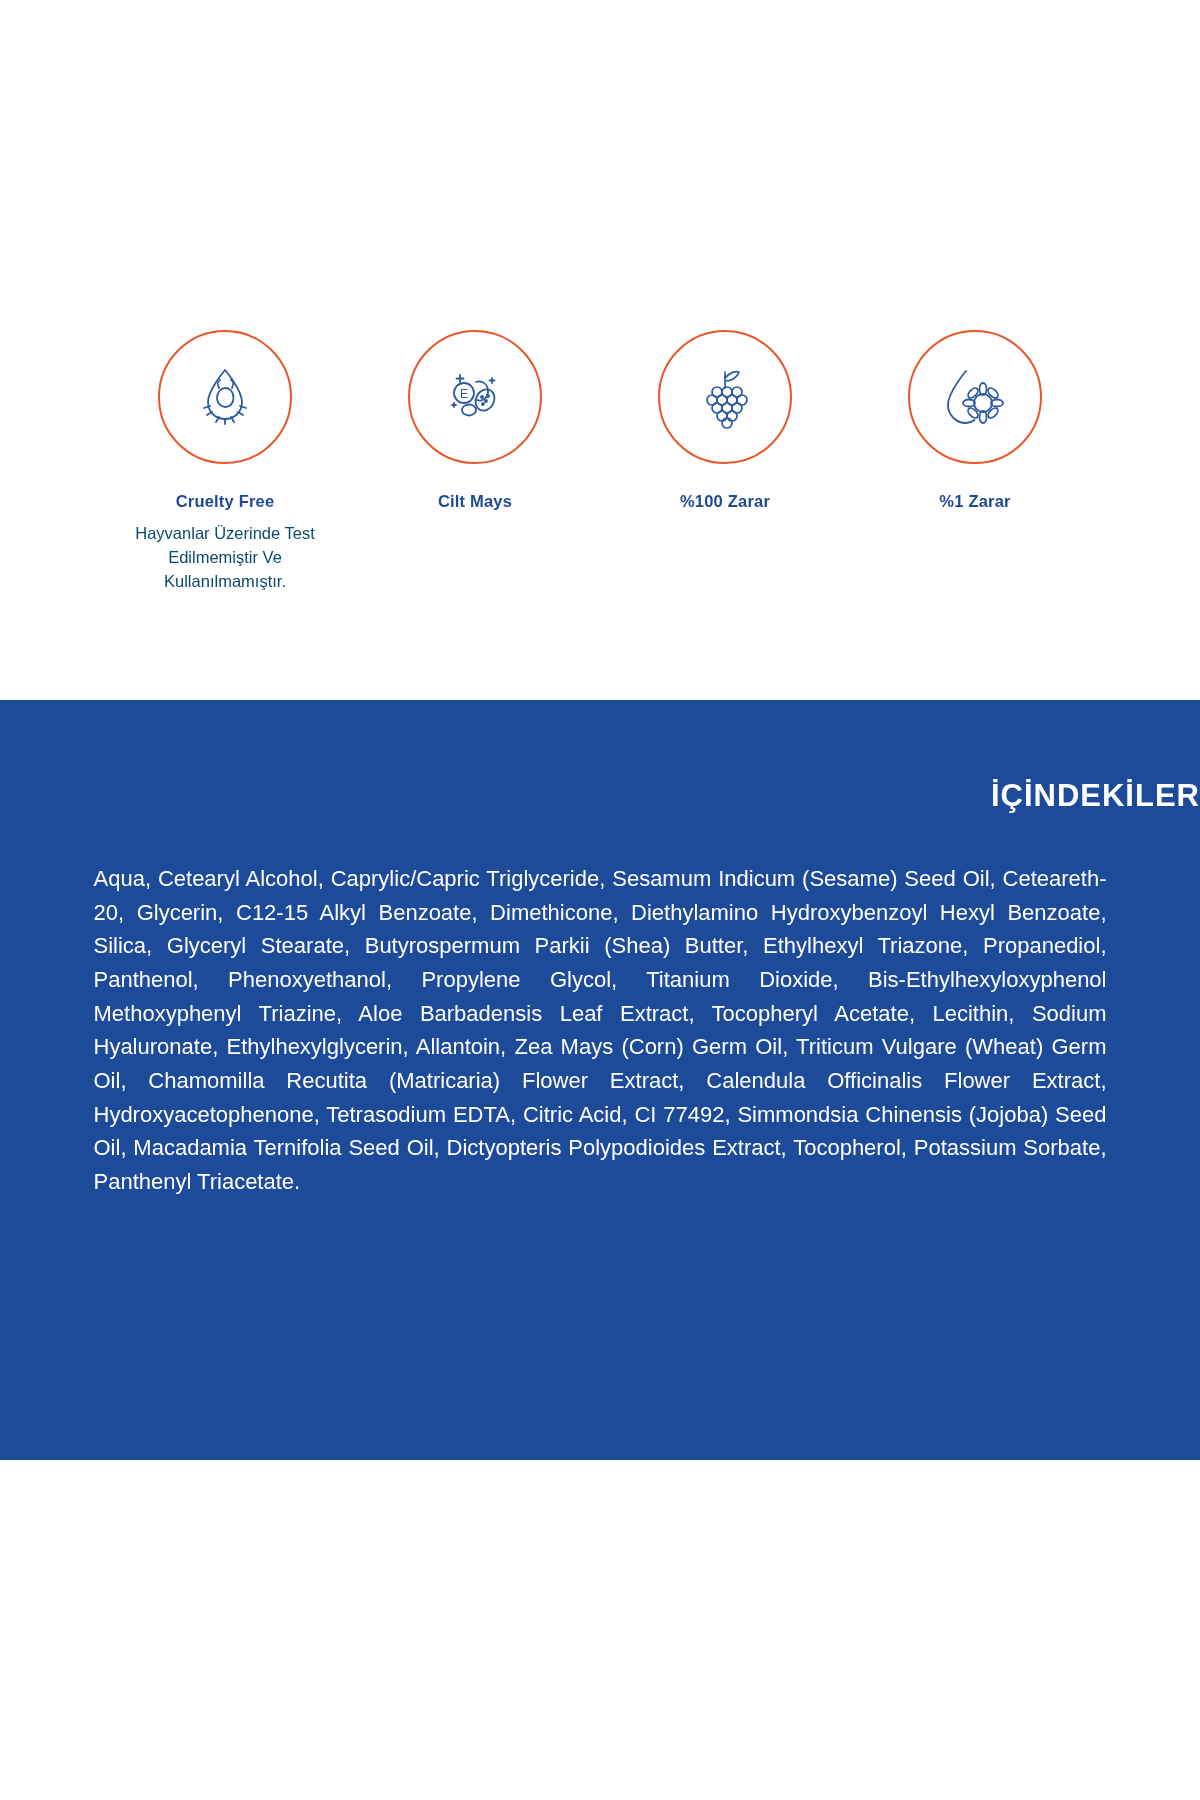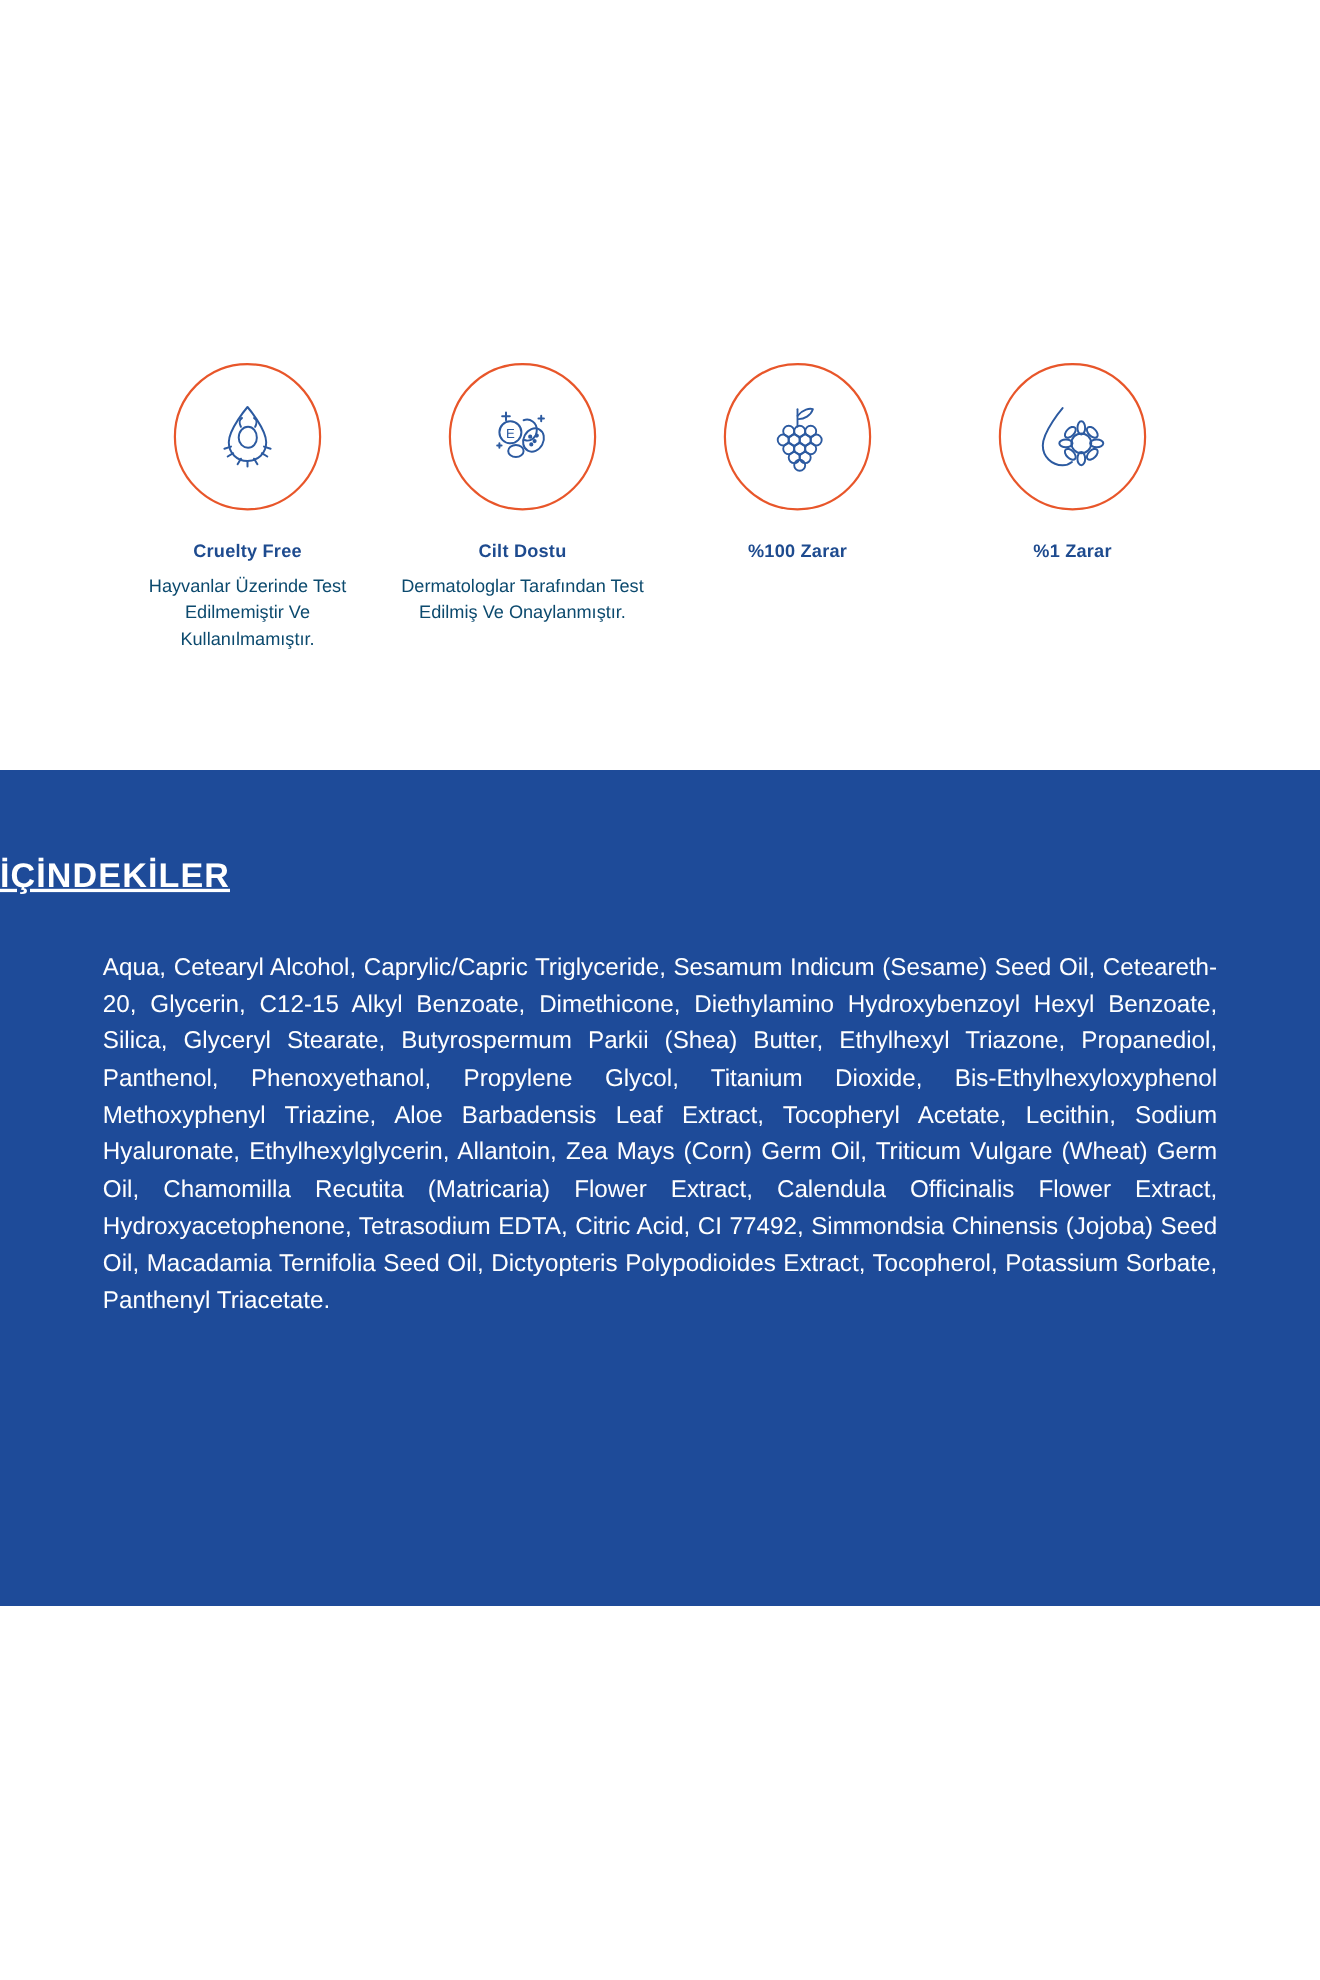--- a/index.html
+++ b/index.html
@@ -67,26 +67,25 @@
   .ingredients {
     position: absolute;
     top: 700px;
     left: 0;
     width: 1200px;
     height: 760px;
     background: #1E4B99;
     color: #ffffff;
   }
   .ingredients-title {
-    text-align: left;
+    text-align: right;
     font-size: 31px;
     font-weight: bold;
     letter-spacing: 1px;
     margin-top: 78px;
-    text-decoration: underline;
   }
   .ingredients-body {
     margin: 48px auto 0 auto;
     width: 1013px;
     font-size: 22px;
     line-height: 1.53;
     text-align: justify;
     text-justify: inter-word;
     color: #ffffff;
   }
@@ -132,22 +131,21 @@
             <circle cx="50" cy="43" r="1"></circle>
             <circle cx="52" cy="38" r="1"></circle>
             <circle cx="47" cy="46" r="1"></circle>
             <ellipse cx="33" cy="52" rx="7" ry="5.5"></ellipse>
             <path d="M24 17 L24 24 M20.5 20.5 L27.5 20.5"></path>
             <path d="M56 20 L56 25 M53.5 22.5 L58.5 22.5"></path>
             <path d="M18 45 L18 49 M16 47 L20 47"></path>
           </svg>
         </span>
       </div>
-      <div class="badge-title">Cilt Dostu</div>
-      <div class="badge-desc">Dermatologlar Tarafından Test Edilmiş Ve Onaylanmıştır.</div>
+      <div class="badge-title">Cilt Mays</div>
     </div>
 
     <div class="badge">
       <div class="badge-circle">
         <span>
           <svg width="78" height="78" viewBox="0 0 78 78" fill="none" stroke="#2C5AA0" stroke-width="1.7" stroke-linecap="round" stroke-linejoin="round">
             <path d="M39 14 C39 22 39 26 39 30"></path>
             <path d="M39 20 C44 14 50 13 53 14 C51 20 45 23 40 23"></path>
             <circle cx="31" cy="34" r="5"></circle>
             <circle cx="41" cy="34" r="5"></circle>

